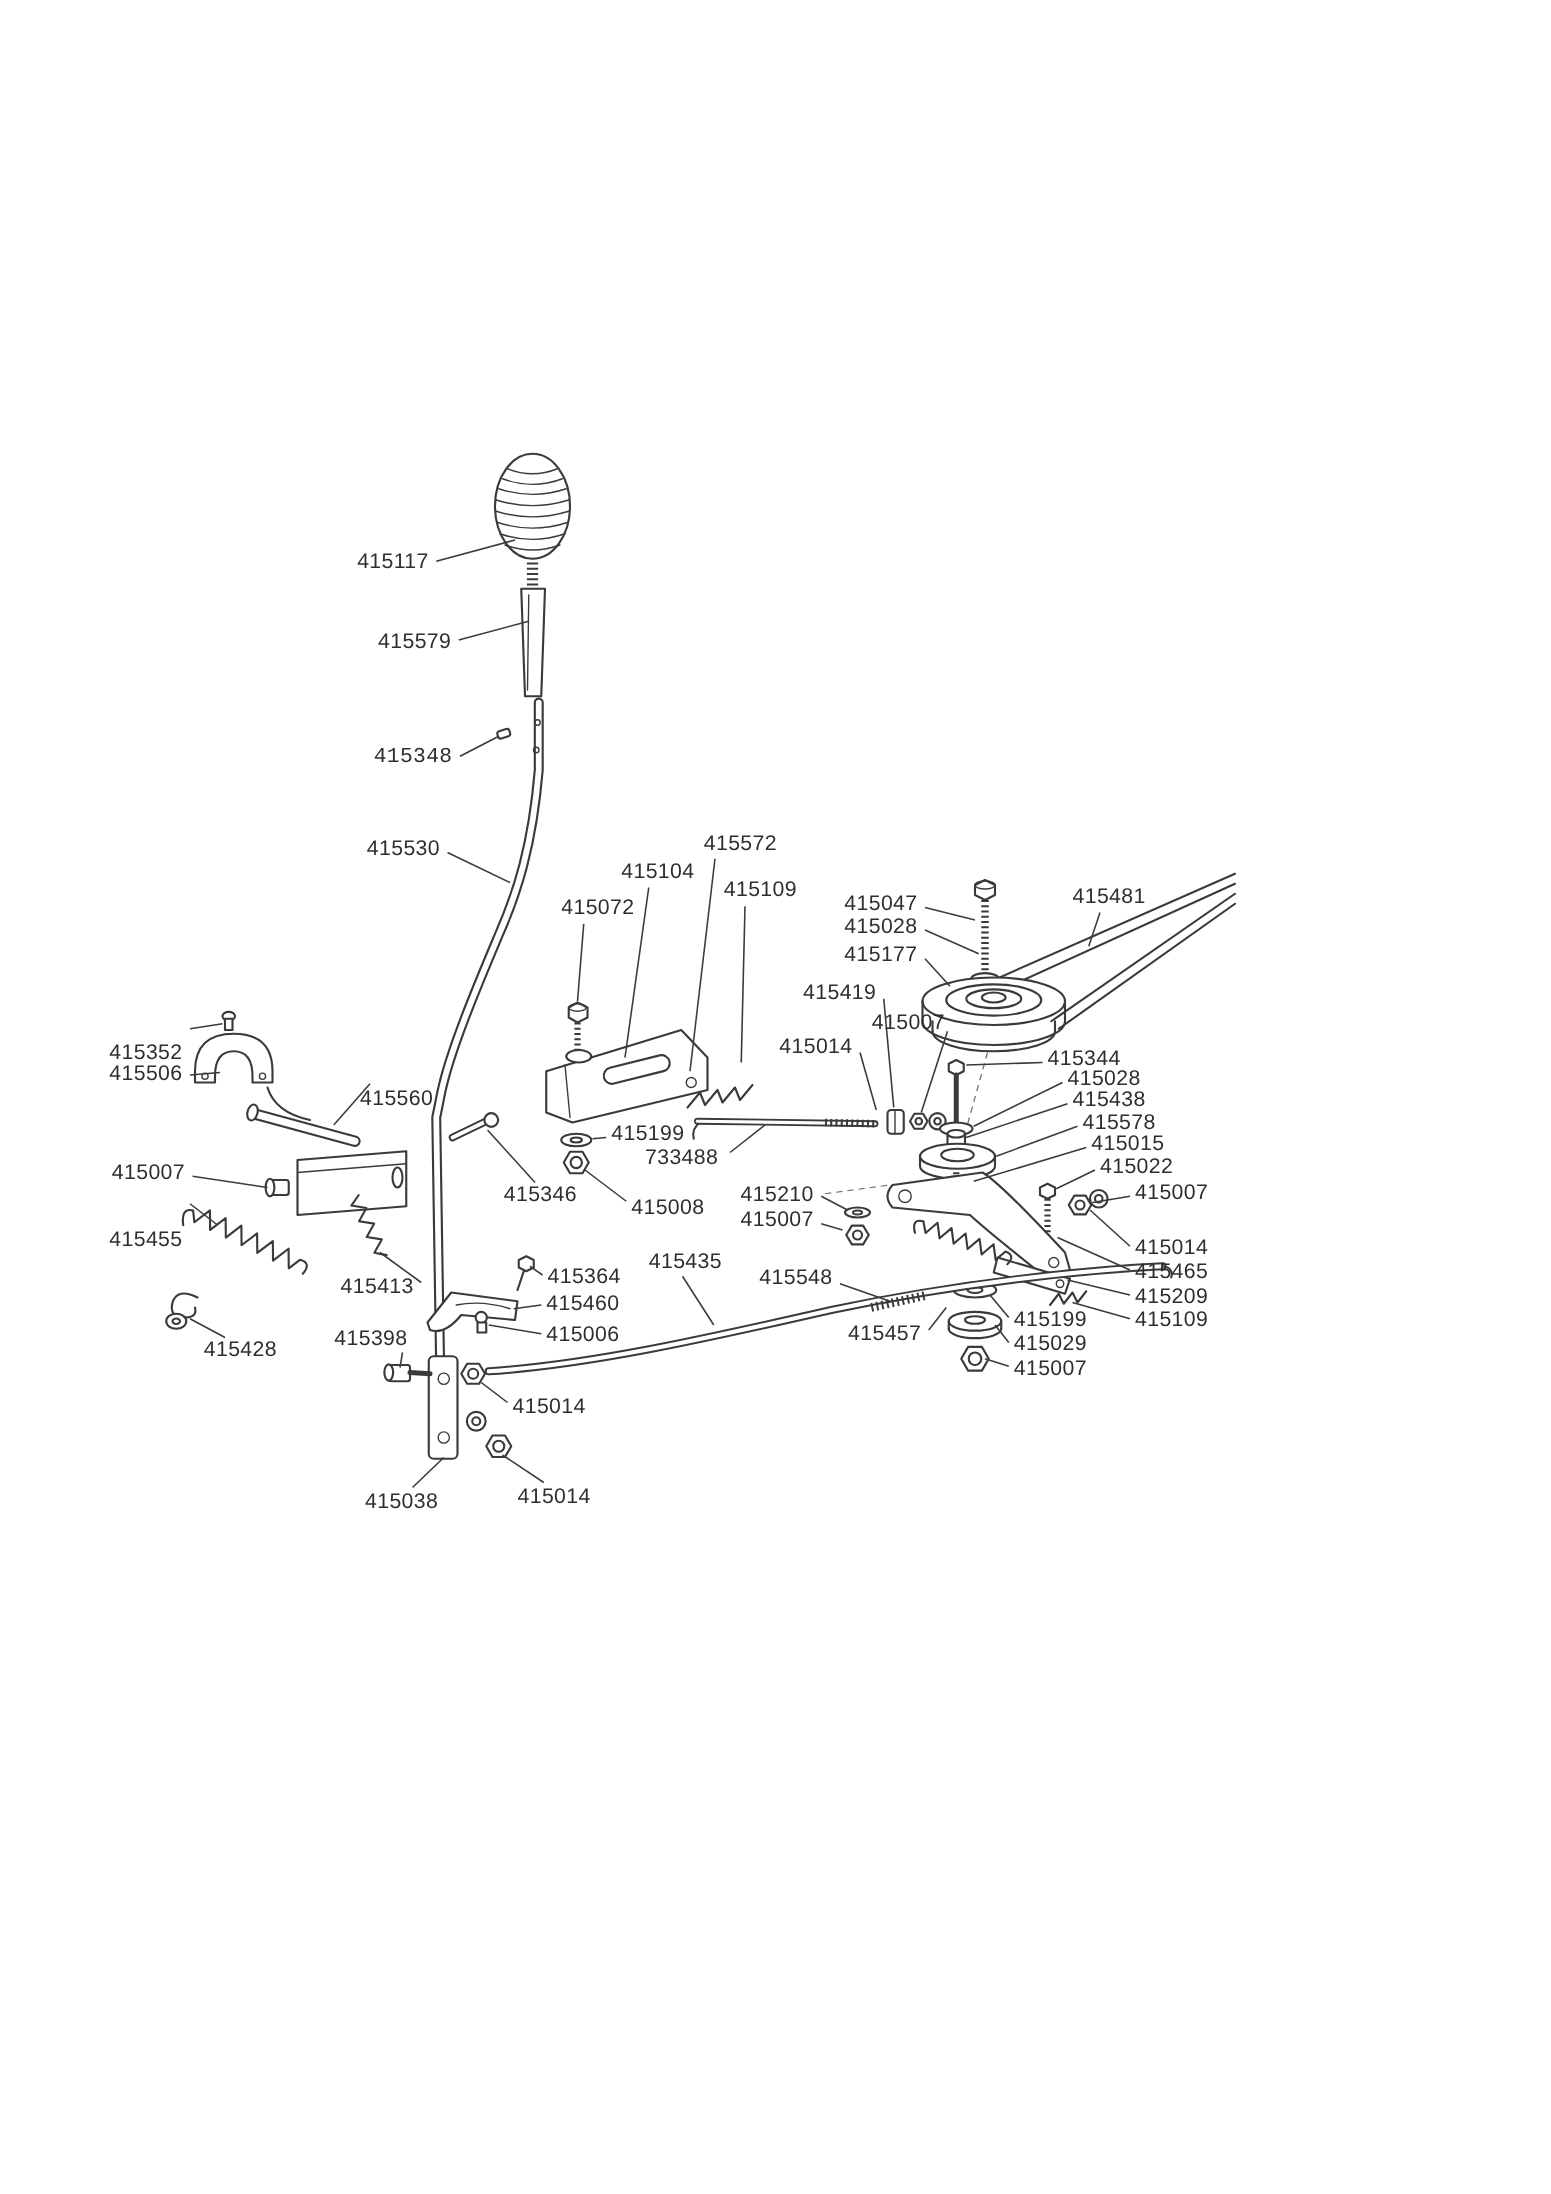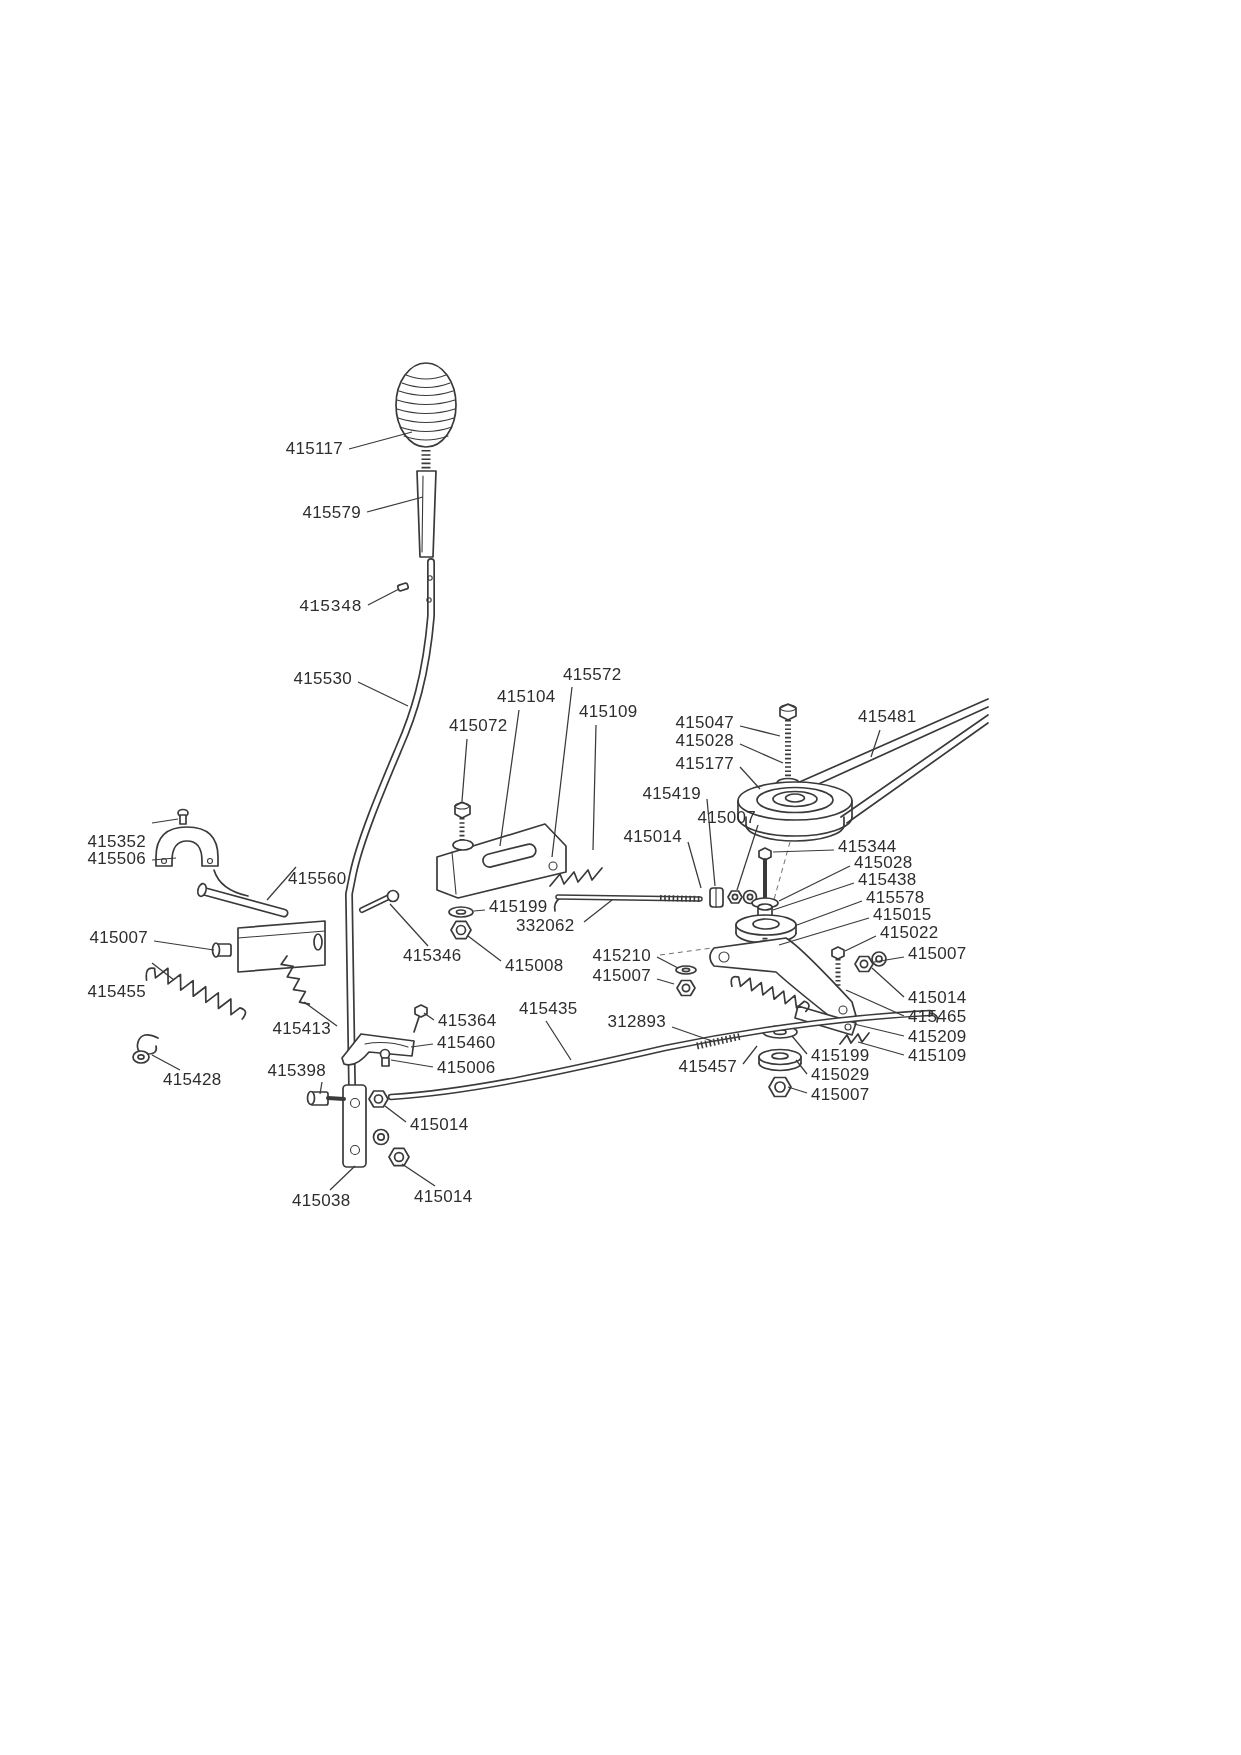--- a/index.html
+++ b/index.html
@@ -281,35 +281,35 @@
       <div class="part-label left" style="left: 854px; top: 864px;">415028</div>
       <div class="part-label left" style="left: 858px; top: 881px;">415438</div>
       <div class="part-label left" style="left: 866px; top: 899px;">415578</div>
       <div class="part-label left" style="left: 873px; top: 916px;">415015</div>
       <div class="part-label left" style="left: 880px; top: 934px;">415022</div>
       <div class="part-label left" style="left: 908px; top: 955px;">415007</div>
       <div class="part-label right" style="left: 146px; top: 843px;">415352</div>
       <div class="part-label right" style="left: 146px; top: 860px;">415506</div>
       <div class="part-label left" style="left: 288px; top: 856px; margin-top: 24px;">415560</div>
       <div class="part-label left" style="left: 489px; top: 908px;">415199</div>
-      <div class="part-label left" style="left: 516px; top: 927px;">332062</div>
+      <div class="part-label left" style="left: 516px; top: 927px;">733488</div>
       <div class="part-label right" style="left: 148px; top: 939px;">415007</div>
       <div class="part-label right" style="left: 146px; top: 961px; margin-top: 32px;">415455</div>
       <div class="part-label left" style="left: 403px; top: 957px;">415346</div>
       <div class="part-label left" style="left: 505px; top: 967px;">415008</div>
       <div class="part-label right" style="left: 651px; top: 957px;">415210</div>
       <div class="part-label right" style="left: 651px; top: 977px;">415007</div>
       <div class="part-label left" style="left: 908px; top: 999px;">415014</div>
       <div class="part-label left" style="left: 908px; top: 1018px;">415465</div>
       <div class="part-label left" style="left: 908px; top: 1038px;">415209</div>
       <div class="part-label left" style="left: 908px; top: 1057px;">415109</div>
       <div class="part-label right" style="left: 331px; top: 1030px;">415413</div>
       <div class="part-label left" style="left: 438px; top: 1022px;">415364</div>
       <div class="part-label left" style="left: 519px; top: 1010px;">415435</div>
-      <div class="part-label right" style="left: 666px; top: 1023px;">312893</div>
+      <div class="part-label right" style="left: 666px; top: 1023px;">415548</div>
       <div class="part-label left" style="left: 437px; top: 1044px;">415460</div>
       <div class="part-label left" style="left: 437px; top: 1069px;">415006</div>
       <div class="part-label right" style="left: 326px; top: 1072px;">415398</div>
       <div class="part-label right" style="left: 737px; top: 1068px;">415457</div>
       <div class="part-label left" style="left: 811px; top: 1057px;">415199</div>
       <div class="part-label left" style="left: 811px; top: 1076px;">415029</div>
       <div class="part-label left" style="left: 811px; top: 1096px;">415007</div>
       <div class="part-label left" style="left: 163px; top: 1081px;">415428</div>
       <div class="part-label left" style="left: 410px; top: 1126px;">415014</div>
       <div class="part-label left" style="left: 292px; top: 1202px;">415038</div>

